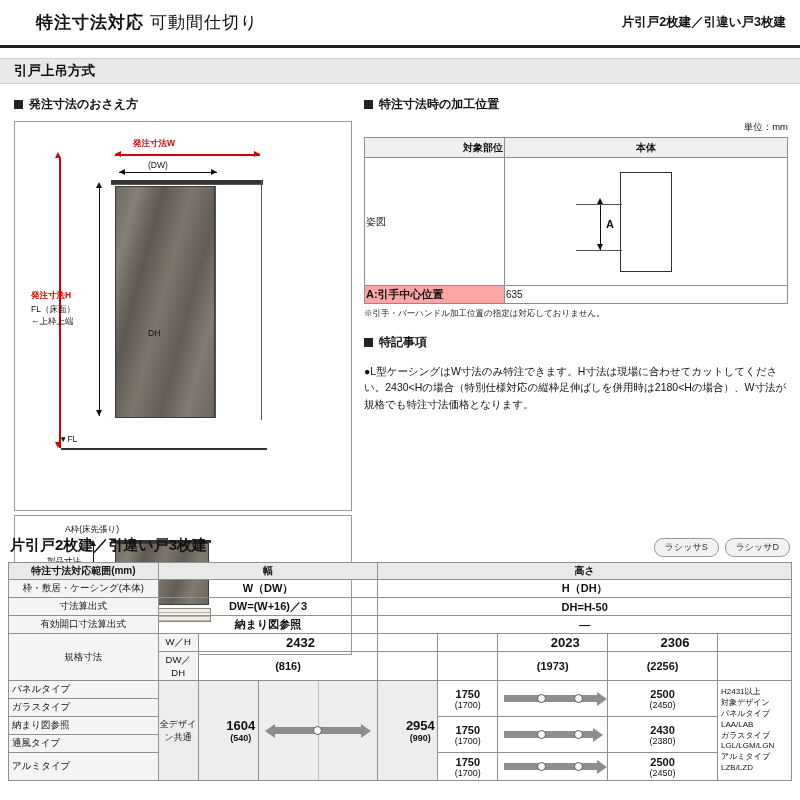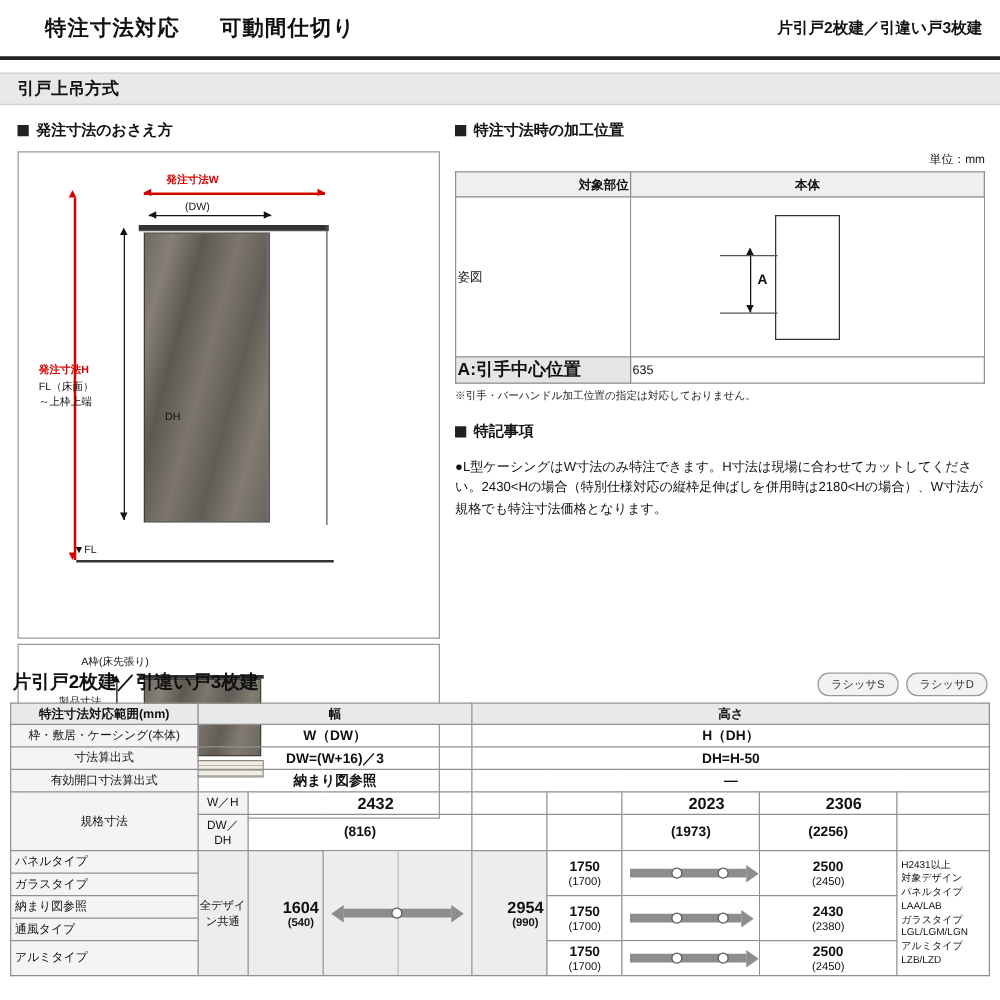--- a/index.html
+++ b/index.html
@@ -19,22 +19,22 @@
   .header {
     position: absolute; left: 0; top: 0; width: 800px; height: 48px;
     border-bottom: 3px solid #222;
     display: flex; align-items: center;
   }
   .header-title {
     font-size: 17px; font-weight: bold; letter-spacing: 1px;
     margin-left: 36px; color: #111;
   }
   .header-title2 {
-    font-size: 17px; font-weight: bold; letter-spacing: 1px;
-    margin-left: 32px; color: #111;
+    font-size: 17px; font-weight: normal; letter-spacing: 1px;
+    margin-left: 6px; color: #111;
   }
   .header-right {
     margin-left: auto; margin-right: 14px;
     font-size: 12.5px; font-weight: bold; color: #111;
   }
 
   
   .sect-label {
     position: absolute; left: 0; top: 58px; width: 800px; height: 26px;
     background: #e8e8e8; border-top: 1px solid #cfcfcf; border-bottom: 1px solid #cfcfcf;
@@ -195,21 +195,21 @@
       <div class="dim-arrow-v red" style="left:44px; top:36px; height:290px;"></div>
       <div class="arrowU red" style="left:40px; top:30px;"></div>
       <div class="arrowD red" style="left:40px; top:320px;"></div>
       <div class="dim-txt dim-red" style="left:16px; top:168px;">発注寸法H</div>
       <div class="dim-txt" style="left:16px; top:182px;">FL（床面）</div>
       <div class="dim-txt" style="left:16px; top:194px;">～上枠上端</div>
 
       <div class="dim-arrow-v" style="left:84px; top:66px; height:228px;"></div>
       <div class="arrowU" style="left:80.5px; top:60px;"></div>
       <div class="arrowD" style="left:80.5px; top:288px;"></div>
-      <div class="dim-txt" style="left:72px; top:206px;padding-left:45px;">DH</div>
+      <div class="dim-txt" style="left:88px; top:206px;padding-left:45px;">DH</div>
 
       <div class="frame-line" style="left:46px; top:326px; width:206px; height:1.5px;"></div>
       <div class="dim-txt" style="left:44px; top:312px;">▼FL</div>
     </div>
 
     <div class="draw-area2">
       <div class="dim-txt" style="left:50px; top:8px;">A枠(床先張り)</div>
       <div class="frame-line" style="left:96px; top:24px; width:100px; height:3px;"></div>
       <div class="door-panel" style="left:100px; top:27px; width:94px; height:62px;"></div>
 
@@ -243,21 +243,21 @@
           <div class="shape-door"></div>
           <div class="dim-arrow-v" style="left:50%; margin-left:-46px; top:46px; height:46px;"></div>
           <div class="arrowU" style="left:50%; margin-left:-49.5px; top:40px;"></div>
           <div class="arrowD" style="left:50%; margin-left:-49.5px; top:86px;"></div>
           <div class="dim-txt" style="left:50%; margin-left:-40px; top:60px; font-weight:bold; font-size:11px;">A</div>
           <div class="frame-line thin" style="left:50%; margin-left:-70px; top:46px; width:46px; height:1px;"></div>
           <div class="frame-line thin" style="left:50%; margin-left:-70px; top:92px; width:46px; height:1px;"></div>
         </td>
       </tr>
       <tr>
-        <td class="ctr" style="background:#e5e5e5; font-weight:bold; font-size:14px;">A:引手中心位置</td>
+        <td class="ctr" style="background:#fca5a5; font-weight:bold; font-size:11px;">A:引手中心位置</td>
         <td class="ctr">635</td>
       </tr>
     </tbody>
       </table>
     <div class="note-small">※引手・バーハンドル加工位置の指定は対応しておりません。</div>
 
     <div class="blk-title" style="margin-top:14px;text-align:right;">
       <span class="sq"></span>
       <span>特記事項</span>
     </div>

